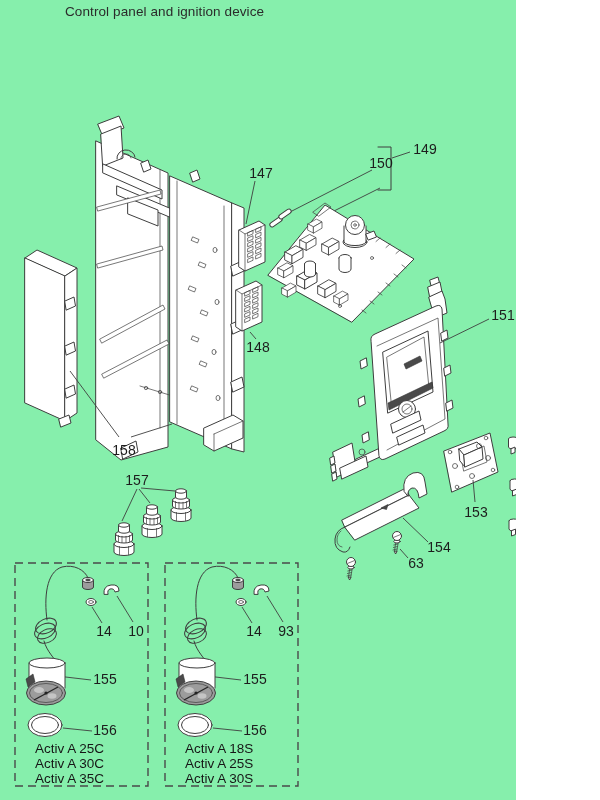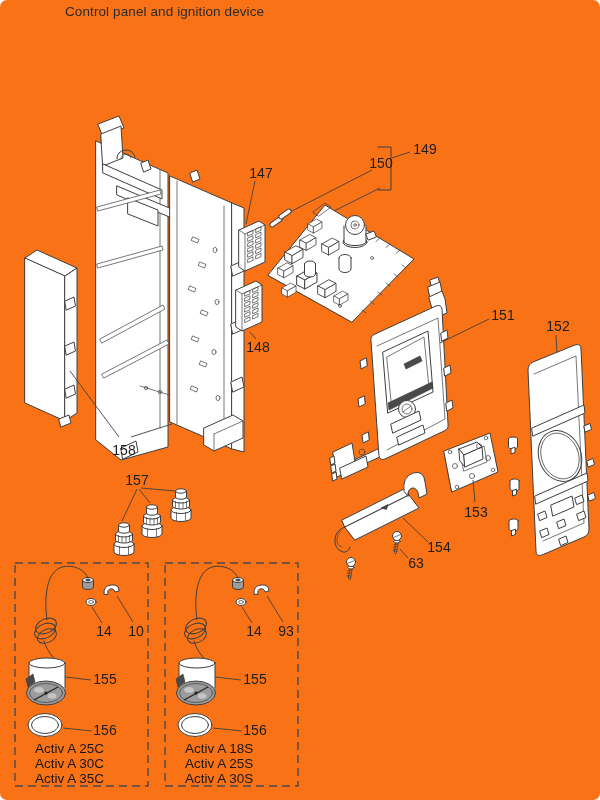--- a/index.html
+++ b/index.html
@@ -1,17 +1,17 @@
 <!DOCTYPE html>
 <html><head>
 <meta charset="utf-8">
 <style>
   html,body{margin:0;padding:0;background:#fff;}
-  .page{position:relative;width:600px;height:800px;background:#f97316;overflow:hidden;
-        font-family:"Liberation Sans",sans-serif;border-radius:7px;}
+  .page{position:relative;width:516px;height:800px;background:#86efac;overflow:hidden;
+        font-family:"Liberation Sans",sans-serif;}
   .title{position:absolute;left:65px;top:4px;font-size:13.5px;color:#2b2b2b;
          letter-spacing:.1px;white-space:nowrap;}
   svg{position:absolute;left:0;top:0;}
   svg text{font-family:"Liberation Sans",sans-serif;font-size:14px;fill:#1d1d1d;}
   text.models{font-size:13.5px;fill:#161616;}
   .ln{fill:#ffffff;stroke:#3e3e3e;stroke-width:1;stroke-linejoin:round;stroke-linecap:round;}
   .nf{fill:none;stroke:#3e3e3e;stroke-width:1;stroke-linejoin:round;stroke-linecap:round;}
   .thin{stroke-width:.7;}
   .ldr{fill:none;stroke:#3e3e3e;stroke-width:.9;}
   .dk{fill:#4a4a4a;stroke:#333;stroke-width:.6;}

